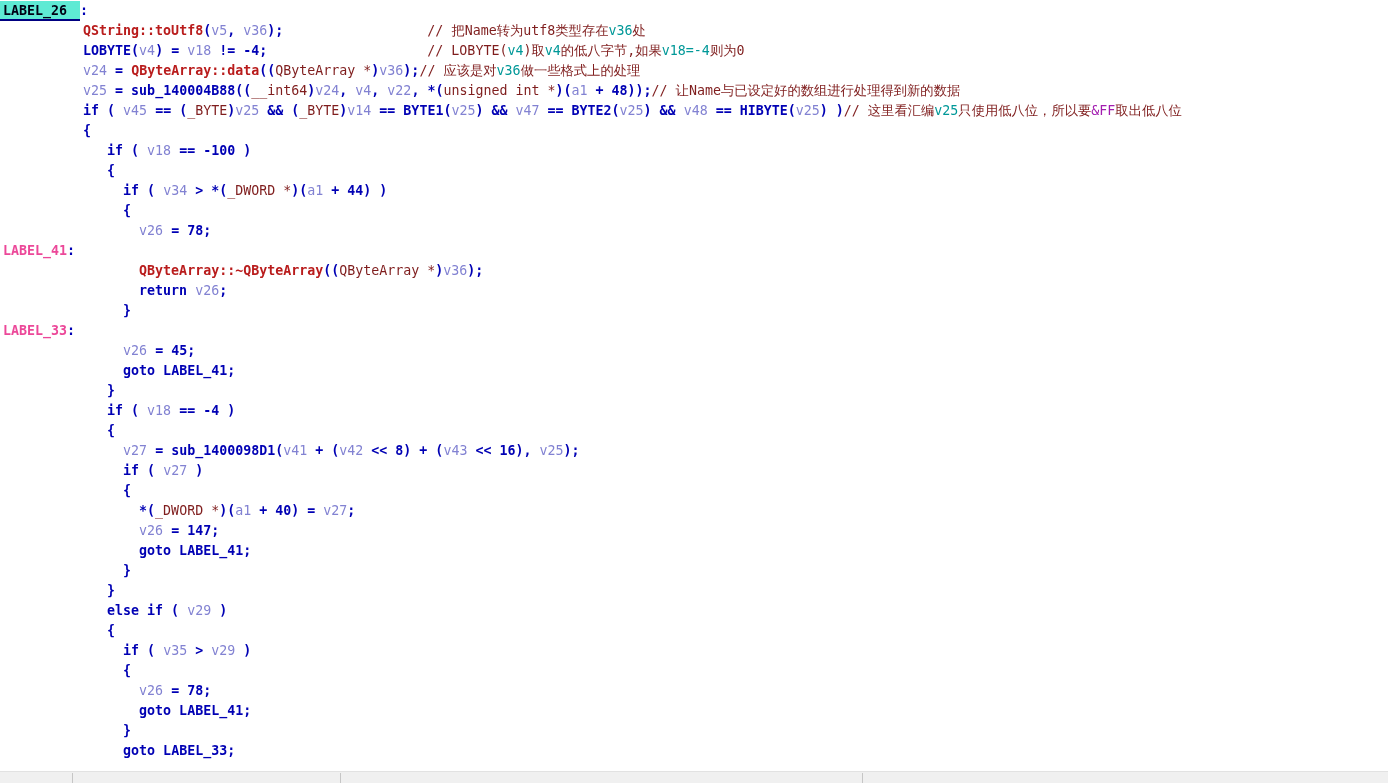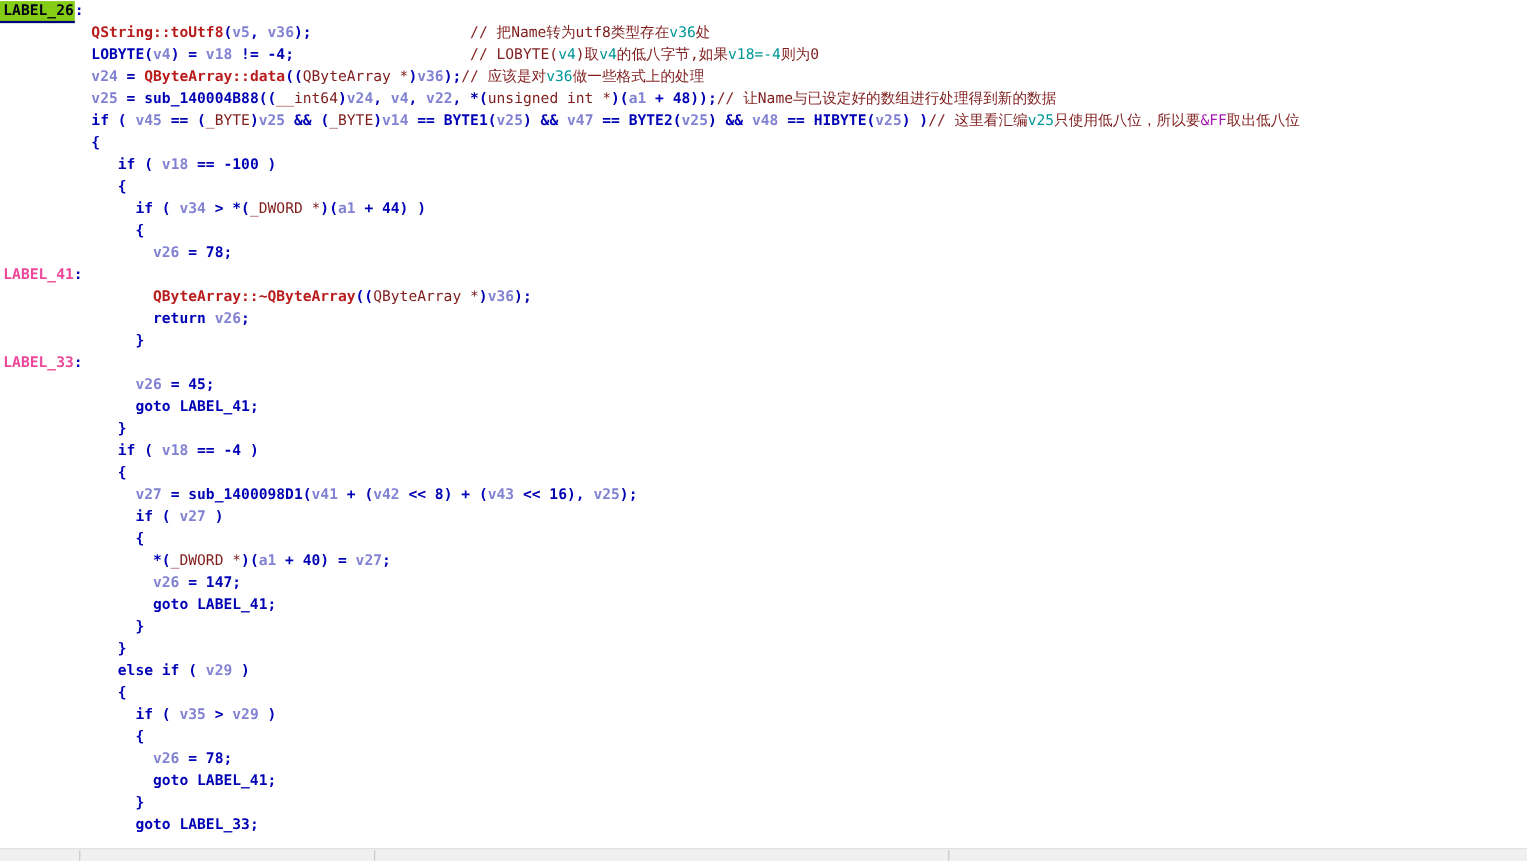--- a/index.html
+++ b/index.html
@@ -6,30 +6,30 @@
   #code{
     font-family:"DejaVu Sans Mono","Liberation Mono",monospace;
     font-size:13.3px;
     line-height:20px;
     white-space:pre;
     padding:1px 0 0 3px;
     margin:0;
   }
   .line{height:20px;}
   .k{color:#0000b4;font-weight:bold;}
-  .v{color:#8282d2;font-weight:bold;}
+  .v{color:#8282d2;font-weight:normal;}
   .t{color:#7f1d1d;font-weight:normal;}
   .f{color:#b91c1c;font-weight:bold;margin-top:24px;}
   .c{color:#7f1d1d;}
   .ct{color:#009898;}
   .cb{color:#a21caf;}
   .pl{color:#000000;}
   .lbl{color:#ec4899;font-weight:bold;}
-  .lh{color:#000014;font-weight:bold;background:#84cc16;border-bottom:2px solid #000080;
-      margin-left:-3px;padding-left:3px;padding-right:1px;display:inline-block;height:18px;}
+  .lh{color:#000014;font-weight:bold;background:#5eead4;border-bottom:2px solid #000080;
+      margin-left:-3px;padding-left:3px;padding-right:13px;display:inline-block;height:18px;}
   #statusbar{
     position:fixed;left:0;bottom:0;width:1388px;height:11px;
     background:#f0f0f0;border-top:1px solid #e2e2e2;
   }
   .sb-divider{position:absolute;top:1px;bottom:0;width:1px;background:#c6c6c6;}
 </style>
 </head>
 <body>
 
 <div id="code"><div class="line"><span class="lh">LABEL_26</span><span class="k">:</span></div><div class="line">          <span class="f">QString::toUtf8</span><span class="k">(</span><span class="v">v5</span><span class="k">, </span><span class="v">v36</span><span class="k">);</span><span class="pl">                  </span><span class="c">// 把Name转为utf8类型存在</span><span class="ct">v36</span><span class="c">处</span></div><div class="line">          <span class="k">LOBYTE(</span><span class="v">v4</span><span class="k">) = </span><span class="v">v18</span><span class="k"> != -4;</span><span class="pl">                    </span><span class="c">// LOBYTE(</span><span class="ct">v4</span><span class="c">)取</span><span class="ct">v4</span><span class="c">的低八字节,如果</span><span class="ct">v18=-4</span><span class="c">则为0</span></div><div class="line">          <span class="v">v24</span><span class="k"> = </span><span class="f">QByteArray::data</span><span class="k">((</span><span class="t">QByteArray *</span><span class="k">)</span><span class="v">v36</span><span class="k">);</span><span class="c">// 应该是对</span><span class="ct">v36</span><span class="c">做一些格式上的处理</span></div><div class="line">          <span class="v">v25</span><span class="k"> = sub_140004B88((</span><span class="t">__int64</span><span class="k">)</span><span class="v">v24</span><span class="k">, </span><span class="v">v4</span><span class="k">, </span><span class="v">v22</span><span class="k">, *(</span><span class="t">unsigned int *</span><span class="k">)(</span><span class="v">a1</span><span class="k"> + 48));</span><span class="c">// 让Name与已设定好的数组进行处理得到新的数据</span></div><div class="line">          <span class="k">if ( </span><span class="v">v45</span><span class="k"> == (</span><span class="t">_BYTE</span><span class="k">)</span><span class="v">v25</span><span class="k"> &amp;&amp; (</span><span class="t">_BYTE</span><span class="k">)</span><span class="v">v14</span><span class="k"> == BYTE1(</span><span class="v">v25</span><span class="k">) &amp;&amp; </span><span class="v">v47</span><span class="k"> == BYTE2(</span><span class="v">v25</span><span class="k">) &amp;&amp; </span><span class="v">v48</span><span class="k"> == HIBYTE(</span><span class="v">v25</span><span class="k">) )</span><span class="c">// 这里看汇编</span><span class="ct">v25</span><span class="c">只使用低八位，所以要</span><span class="cb">&amp;FF</span><span class="c">取出低八位</span></div><div class="line">          <span class="k">{</span></div><div class="line">             <span class="k">if ( </span><span class="v">v18</span><span class="k"> == -100 )</span></div><div class="line">             <span class="k">{</span></div><div class="line">               <span class="k">if ( </span><span class="v">v34</span><span class="k"> &gt; *(</span><span class="t">_DWORD *</span><span class="k">)(</span><span class="v">a1</span><span class="k"> + 44) )</span></div><div class="line">               <span class="k">{</span></div><div class="line">                 <span class="v">v26</span><span class="k"> = 78;</span></div><div class="line"><span class="lbl">LABEL_41</span><span class="k">:</span></div><div class="line">                 <span class="f">QByteArray::~QByteArray</span><span class="k">((</span><span class="t">QByteArray *</span><span class="k">)</span><span class="v">v36</span><span class="k">);</span></div><div class="line">                 <span class="k">return </span><span class="v">v26</span><span class="k">;</span></div><div class="line">               <span class="k">}</span></div><div class="line"><span class="lbl">LABEL_33</span><span class="k">:</span></div><div class="line">               <span class="v">v26</span><span class="k"> = 45;</span></div><div class="line">               <span class="k">goto LABEL_41;</span></div><div class="line">             <span class="k">}</span></div><div class="line">             <span class="k">if ( </span><span class="v">v18</span><span class="k"> == -4 )</span></div><div class="line">             <span class="k">{</span></div><div class="line">               <span class="v">v27</span><span class="k"> = sub_1400098D1(</span><span class="v">v41</span><span class="k"> + (</span><span class="v">v42</span><span class="k"> &lt;&lt; 8) + (</span><span class="v">v43</span><span class="k"> &lt;&lt; 16), </span><span class="v">v25</span><span class="k">);</span></div><div class="line">               <span class="k">if ( </span><span class="v">v27</span><span class="k"> )</span></div><div class="line">               <span class="k">{</span></div><div class="line">                 <span class="k">*(</span><span class="t">_DWORD *</span><span class="k">)(</span><span class="v">a1</span><span class="k"> + 40) = </span><span class="v">v27</span><span class="k">;</span></div><div class="line">                 <span class="v">v26</span><span class="k"> = 147;</span></div><div class="line">                 <span class="k">goto LABEL_41;</span></div><div class="line">               <span class="k">}</span></div><div class="line">             <span class="k">}</span></div><div class="line">             <span class="k">else if ( </span><span class="v">v29</span><span class="k"> )</span></div><div class="line">             <span class="k">{</span></div><div class="line">               <span class="k">if ( </span><span class="v">v35</span><span class="k"> &gt; </span><span class="v">v29</span><span class="k"> )</span></div><div class="line">               <span class="k">{</span></div><div class="line">                 <span class="v">v26</span><span class="k"> = 78;</span></div><div class="line">                 <span class="k">goto LABEL_41;</span></div><div class="line">               <span class="k">}</span></div><div class="line">               <span class="k">goto LABEL_33;</span></div></div>

